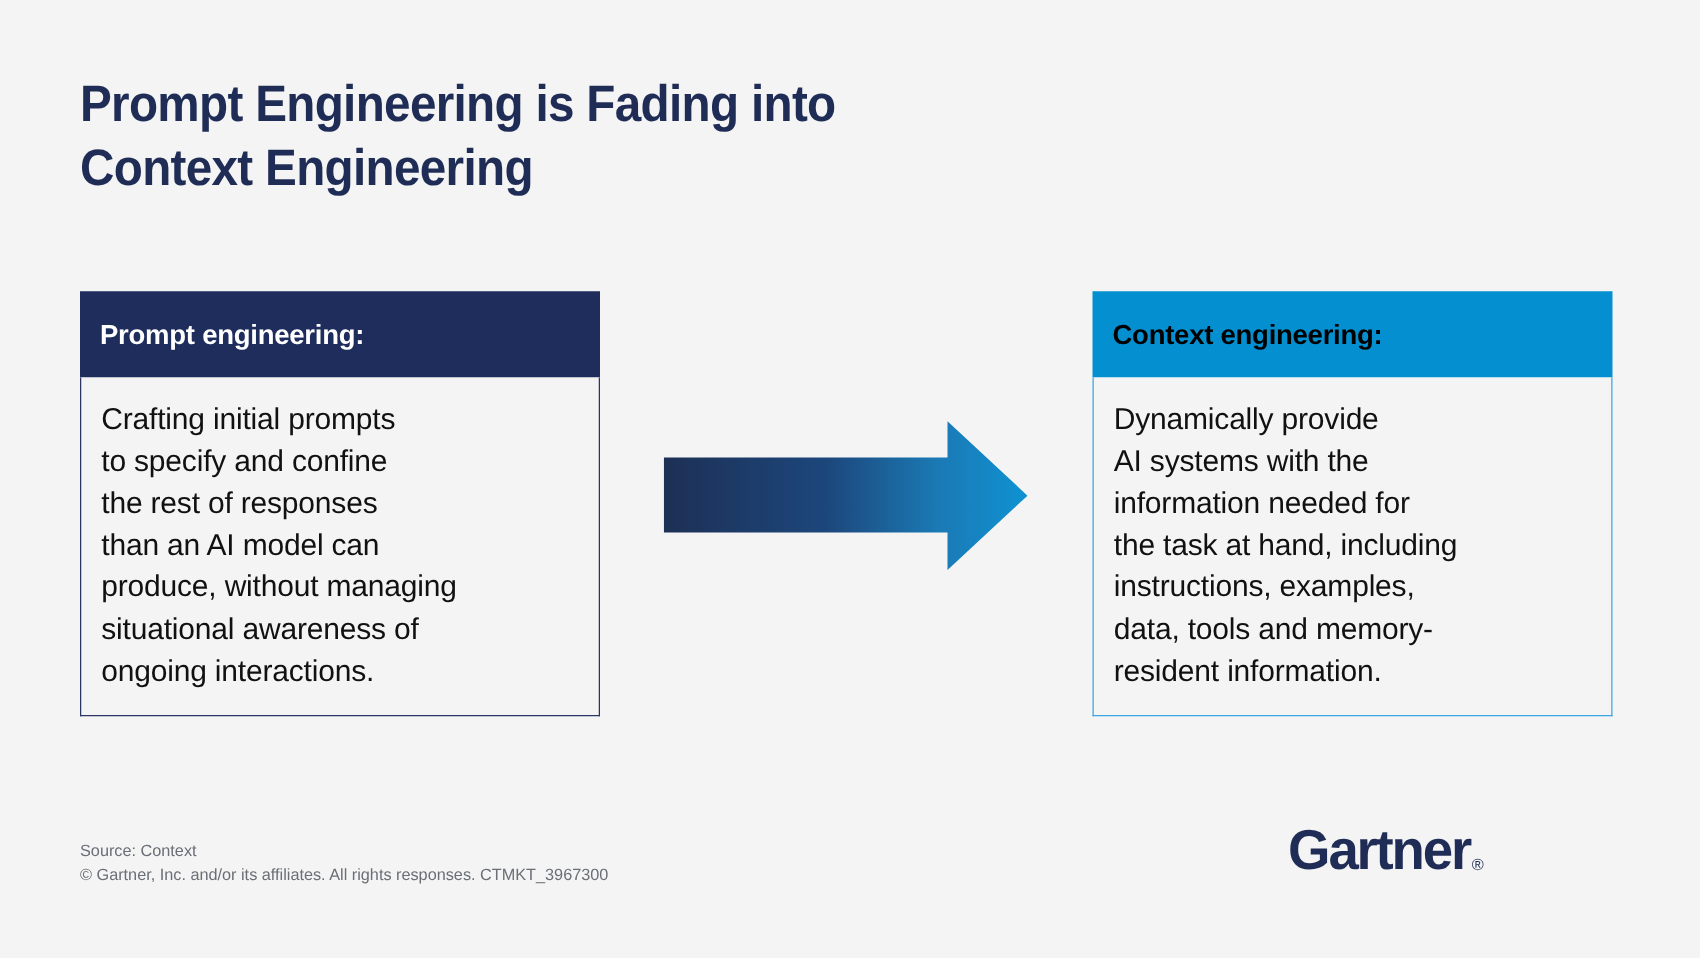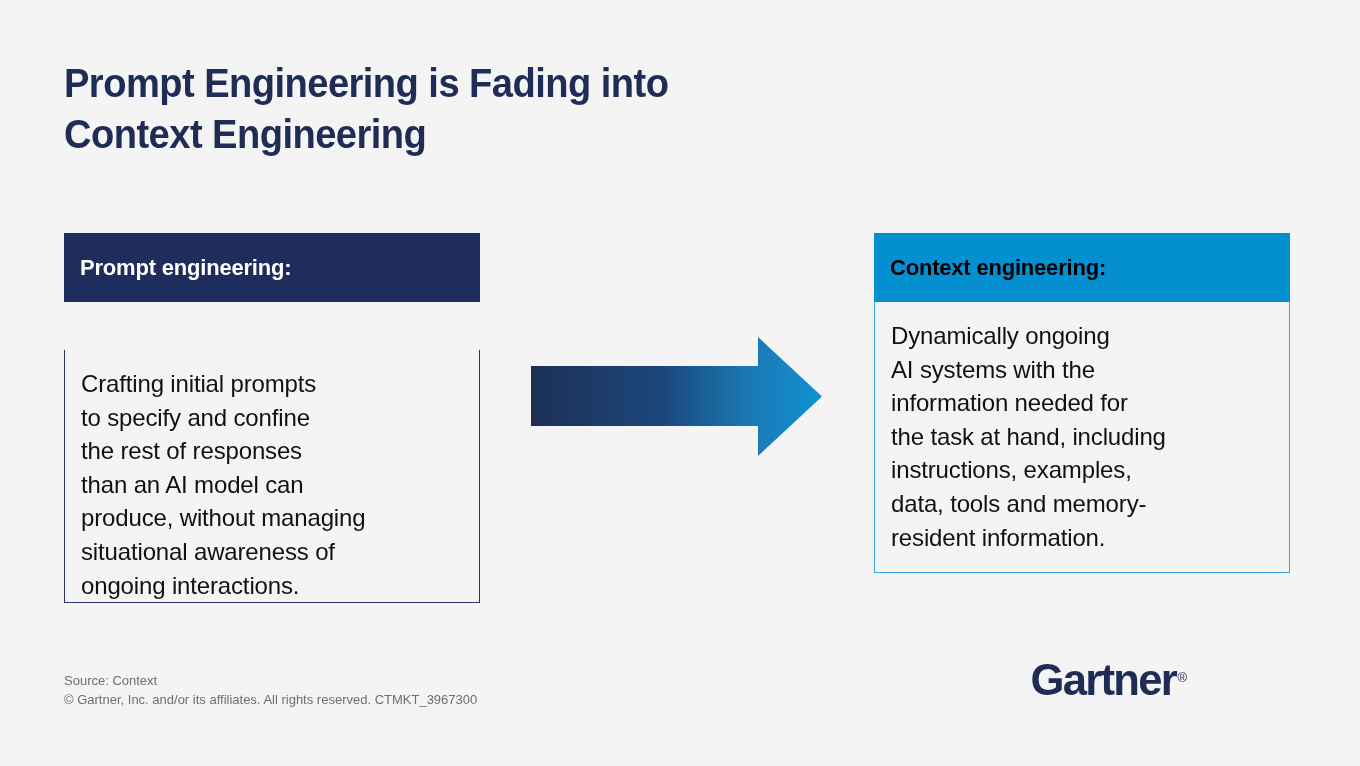--- a/index.html
+++ b/index.html
@@ -41,21 +41,21 @@
   
   .card {
     position: absolute;
     top: 233px;
     width: 416px;
     height: 340px;
     box-sizing: border-box;
     display: flex;
     flex-direction: column;
   }
-  .card-left  { left: 64px; gap: 48px;  }
+  .card-left  { left: 64px;  }
   .card-right { left: 874px; }
 
   .card-header {
     height: 69px;
     flex: 0 0 69px;
     display: flex;
     align-items: center;
     box-sizing: border-box;
     padding: 0 16px;
     font-size: 22px;
@@ -110,21 +110,21 @@
     line-height: 19px;
     color: #6a6f75;
   }
   .footer div { white-space: pre; }
 
   .logo {
     position: absolute;
     right: 57px;
     top: 657px;
     display: flex;
-    align-items: center;
+    align-items: flex-end;
     color: #1f2c55;
   }
   .logo-word {
     font-size: 45px;
     font-weight: bold;
     letter-spacing: -1.8px;
     line-height: 45px;
     transform: scaleX(0.97);
     transform-origin: right bottom;
   }
@@ -163,32 +163,32 @@
           <stop offset="75%" stop-color="#1b79b4"></stop>
           <stop offset="100%" stop-color="#0f92d2"></stop>
         </linearGradient>
       </defs>
       <path d="M0,29 L227,29 L227,0 L291,59.5 L227,119 L227,89 L0,89 Z" fill="url(#arrowGrad)"></path>
     </svg>
   </div>
 
   <div class="card card-right">
     <div class="card-header">Context engineering:</div>
-    <div class="card-body">Dynamically ongoing
+    <div class="card-body">Dynamically provide
 AI systems with the
 information needed for
 the task at hand, including
 instructions, examples,
 data, tools and memory-
 resident information.</div>
   </div>
 
   <div class="footer">
     <div>Source: Context</div>
-    <div>© Gartner, Inc. and/or its affiliates. All rights reserved. CTMKT_3967300</div>
+    <div>© Gartner, Inc. and/or its affiliates. All rights responses. CTMKT_3967300</div>
   </div>
 
   <div class="logo">
     <span class="logo-word">Gartner</span>
     <span class="logo-reg">®</span>
   </div>
 
 </div>
 
 </body></html>

